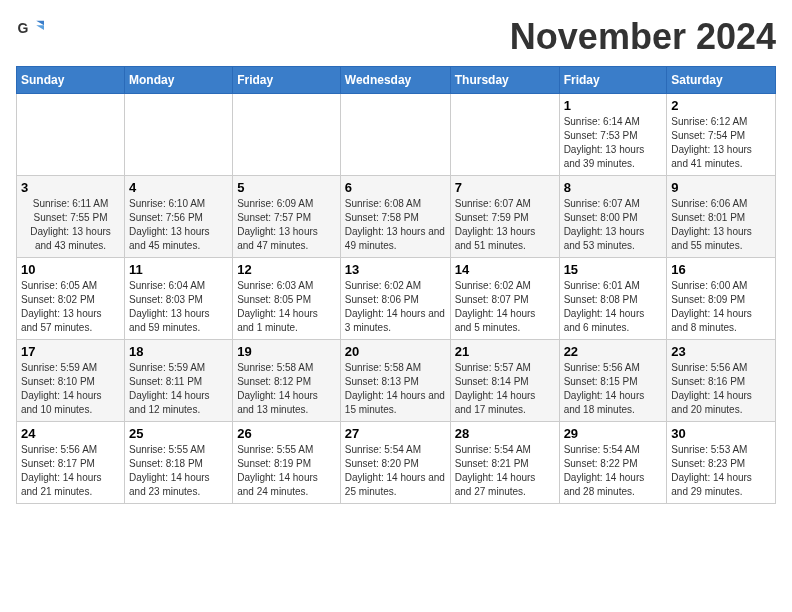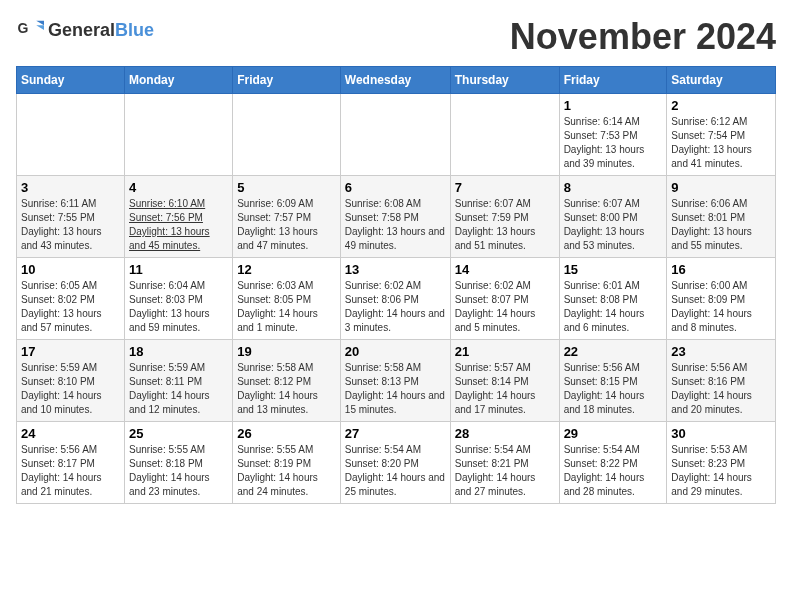--- a/index.html
+++ b/index.html
@@ -92,23 +92,20 @@
 </head>
 <body>
 
 <div class="header-section">
   <div class="logo">
     <svg class="logo-icon" viewBox="0 0 36 36">
       <text x="2" y="22" font-size="18" font-weight="bold" fill="#333">G</text>
       <polygon points="26,6 36,12 36,6" fill="#3a7dc9"></polygon>
       <polygon points="26,12 36,18 36,12" fill="#5aa0e0"></polygon>
     </svg>
-    <div>
-      <span class="logo-text-general">General</span><span class="logo-text-blue">Blue</span>
-    </div>
   </div>
   <div class="title-section">
     <div class="main-title">November 2024</div>
   </div>
 </div>
 
 <table>
   <thead>
     <tr>
       <th>Sunday</th>
@@ -136,27 +133,27 @@
         <td>
           <span class="day-number">2</span>
           <div class="day-info" style="white-space: pre-line;">Sunrise: 6:12 AM
 Sunset: 7:54 PM
 Daylight: 13 hours and 41 minutes.</div>
         </td>
       </tr>
       <tr>
         <td>
           <span class="day-number">3</span>
-          <div class="day-info" style="white-space: pre-line;">Sunrise: 6:11 AM
+          <div class="day-info" style="white-space: pre-line; text-align: center;">Sunrise: 6:11 AM
 Sunset: 7:55 PM
 Daylight: 13 hours and 43 minutes.</div>
         </td>
         <td>
           <span class="day-number">4</span>
-          <div class="day-info" style="white-space: pre-line; text-decoration: underline;">Sunrise: 6:10 AM
+          <div class="day-info" style="white-space: pre-line;">Sunrise: 6:10 AM
 Sunset: 7:56 PM
 Daylight: 13 hours and 45 minutes.</div>
         </td>
         <td>
           <span class="day-number">5</span>
           <div class="day-info" style="white-space: pre-line;">Sunrise: 6:09 AM
 Sunset: 7:57 PM
 Daylight: 13 hours and 47 minutes.</div>
         </td>
         <td>

